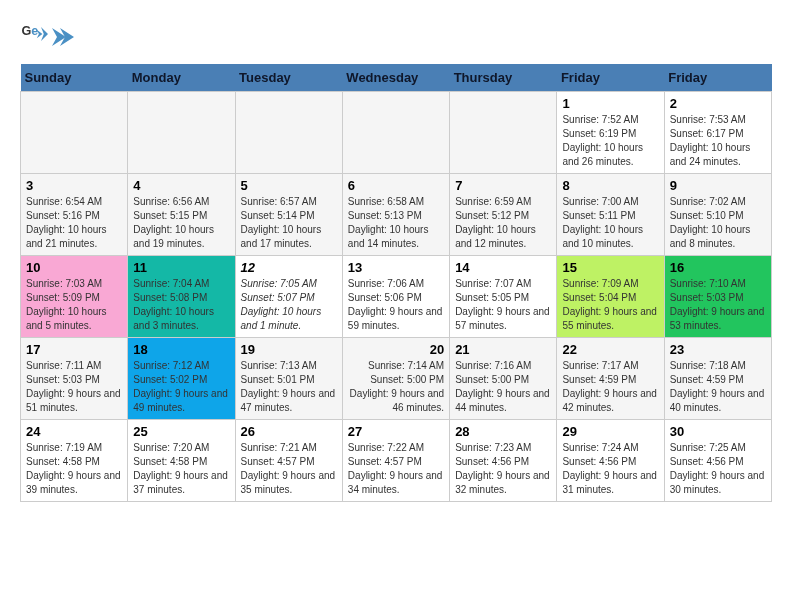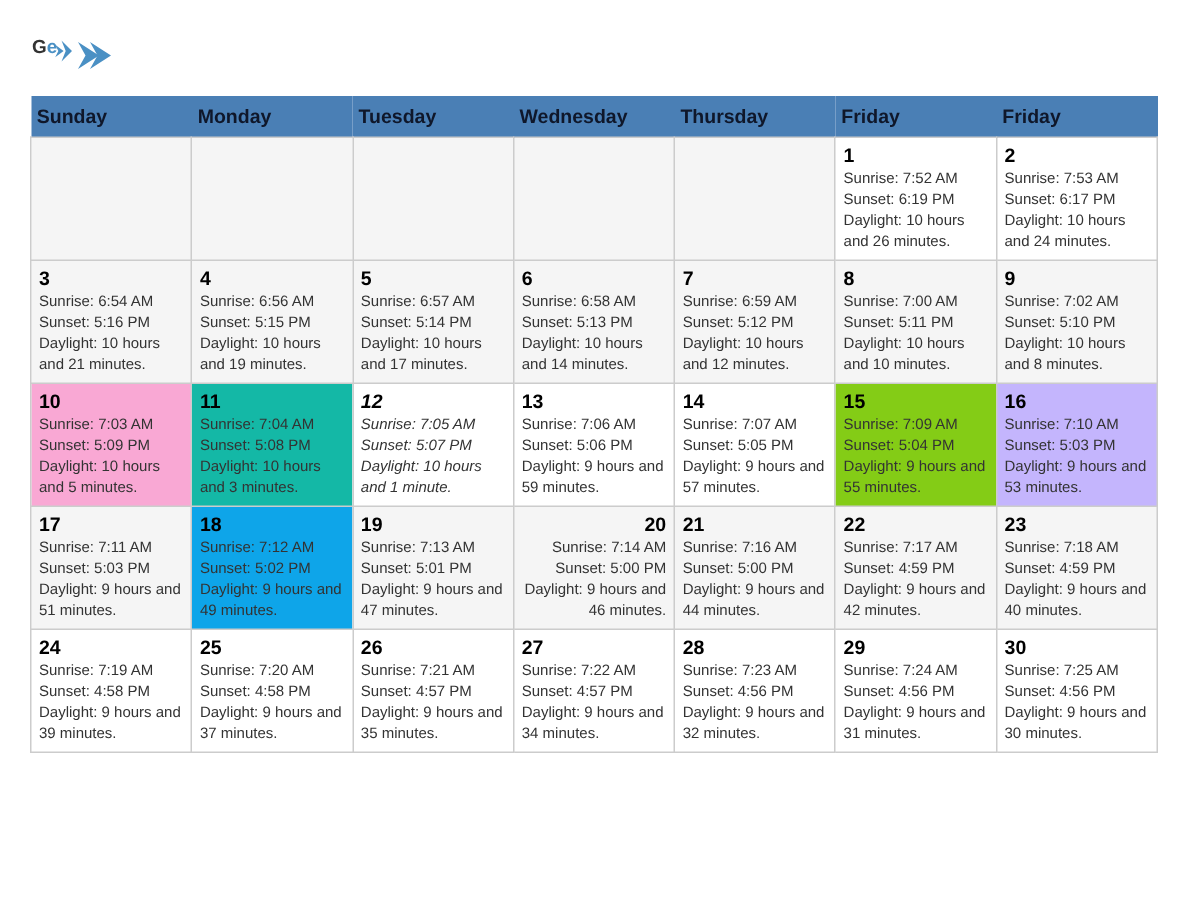--- a/index.html
+++ b/index.html
@@ -212,27 +212,27 @@
             <div class="day-info">Sunrise: 7:06 AM
 Sunset: 5:06 PM
 Daylight: 9 hours and 59 minutes.</div>
           </td>
           <td style="background: rgb(255, 255, 255);">
             <span class="day-num">14</span>
             <div class="day-info">Sunrise: 7:07 AM
 Sunset: 5:05 PM
 Daylight: 9 hours and 57 minutes.</div>
           </td>
-          <td style="background: #84cc16;">
+          <td style="background: #bef264;">
             <span class="day-num">15</span>
             <div class="day-info">Sunrise: 7:09 AM
 Sunset: 5:04 PM
 Daylight: 9 hours and 55 minutes.</div>
           </td>
-          <td style="background: #c4b5fd;">
+          <td style="background: #22c55e;">
             <span class="day-num">16</span>
             <div class="day-info">Sunrise: 7:10 AM
 Sunset: 5:03 PM
 Daylight: 9 hours and 53 minutes.</div>
           </td>
         </tr>
         <tr>
           <td style="background: rgb(245, 245, 245);">
             <span class="day-num">17</span>
             <div class="day-info">Sunrise: 7:11 AM

